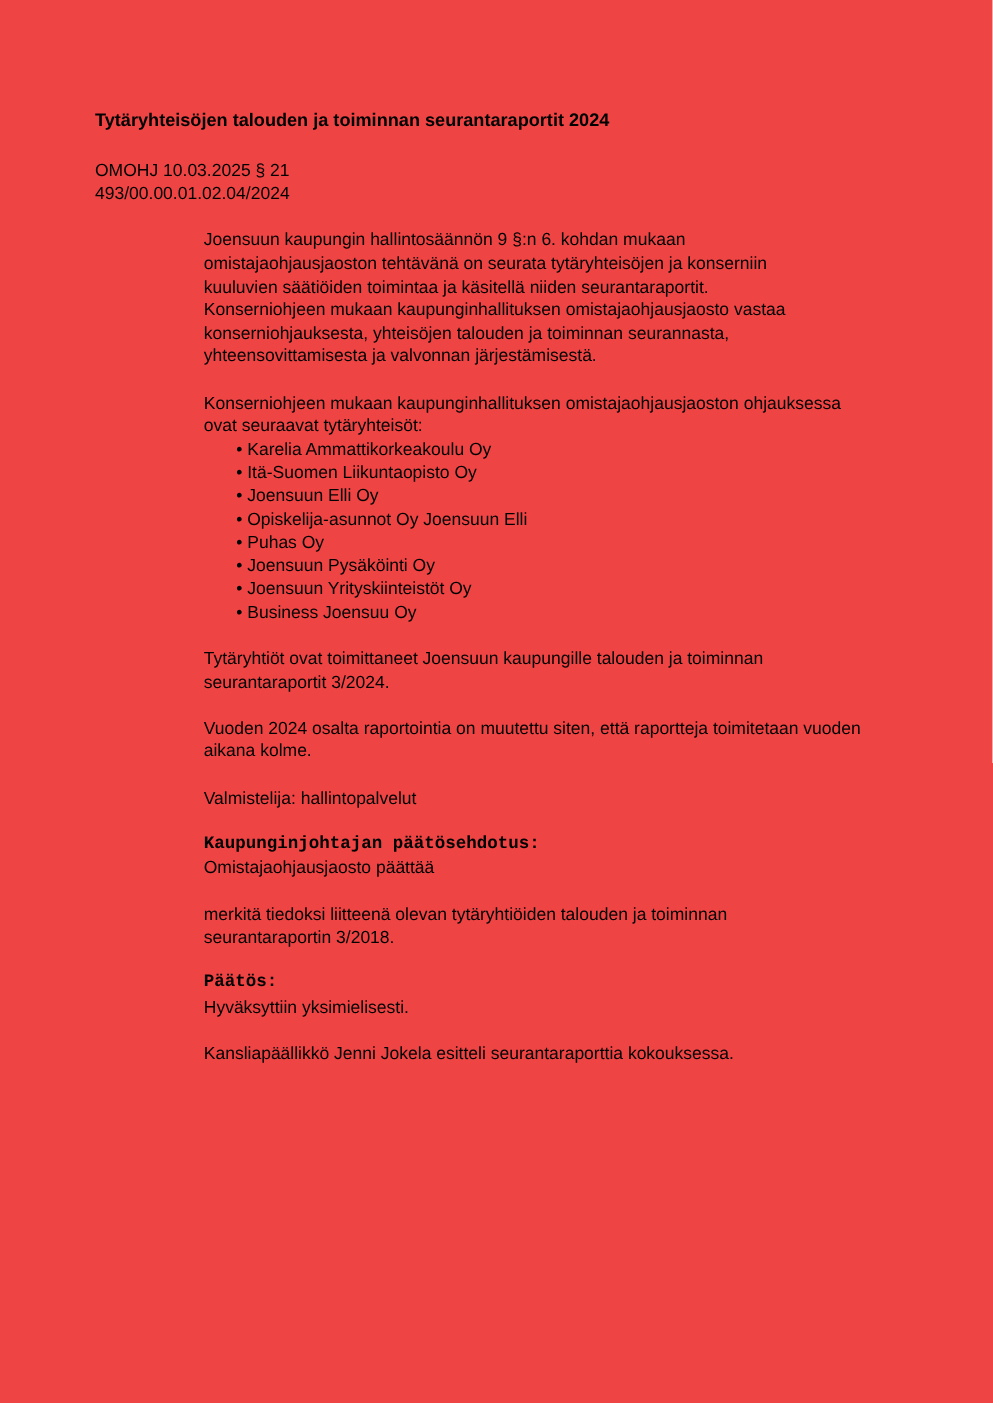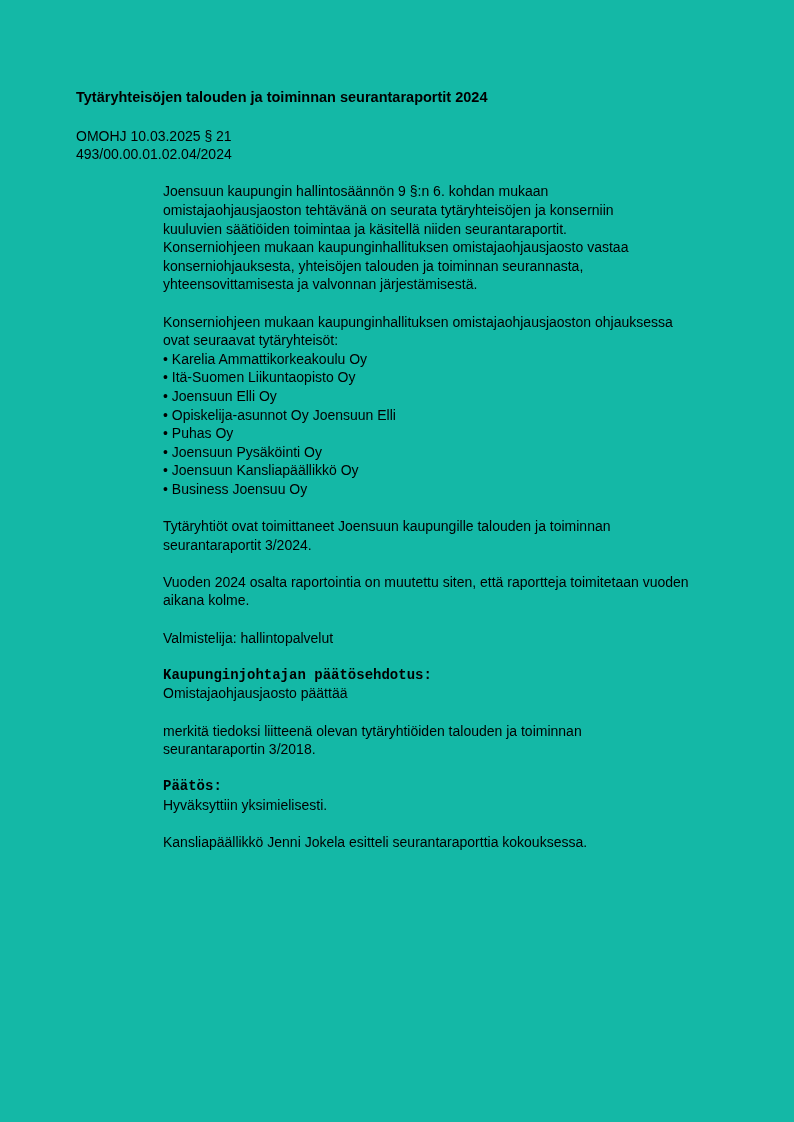--- a/index.html
+++ b/index.html
@@ -4,21 +4,21 @@
 <style>
   html, body {
     margin: 0;
     padding: 0;
     background: #ffffff;
   }
   .page {
     position: relative;
     width: 794px;
     height: 1122px;
-    background: #14b8a6;
+    background: #ef4444;
     box-sizing: border-box;
     padding: 88px 54px 0 76px;
     font-family: "Liberation Sans", sans-serif;
     font-size: 14px;
     line-height: 18.6px;
     color: #000000;
     overflow: hidden;
   }
   .doc-title {
     font-size: 14.5px;
@@ -45,20 +45,21 @@
   }
   .bold {
     font-weight: bold;
     font-family: Liberation Mono, monospace;
   }
   .bullet-list {
     margin: 0 0 18.6px 0;
   }
   .bullet-line {
     white-space: nowrap;
+    margin-left: 26px;
   }
 </style>
 </head>
 <body>
 
 <div class="page">
 
   <h1 class="doc-title">Tytäryhteisöjen talouden ja toiminnan seurantaraportit 2024</h1>
 
   <div class="meta">
@@ -78,21 +79,21 @@
     <div>
       <p class="tight">Konserniohjeen mukaan kaupunginhallituksen omistajaohjausjaoston ohjauksessa
 ovat seuraavat tytäryhteisöt:</p>
       <div class="bullet-list">
           <div class="bullet-line">• Karelia Ammattikorkeakoulu Oy</div>
           <div class="bullet-line">• Itä-Suomen Liikuntaopisto Oy</div>
           <div class="bullet-line">• Joensuun Elli Oy</div>
           <div class="bullet-line">• Opiskelija-asunnot Oy Joensuun Elli</div>
           <div class="bullet-line">• Puhas Oy</div>
           <div class="bullet-line">• Joensuun Pysäköinti Oy</div>
-          <div class="bullet-line">• Joensuun Kansliapäällikkö Oy</div>
+          <div class="bullet-line">• Joensuun Yrityskiinteistöt Oy</div>
           <div class="bullet-line">• Business Joensuu Oy</div>
         </div>
     </div>
 
     <p>Tytäryhtiöt ovat toimittaneet Joensuun kaupungille talouden ja toiminnan
 seurantaraportit 3/2024.</p>
 
     <p>Vuoden 2024 osalta raportointia on muutettu siten, että raportteja toimitetaan vuoden
 aikana kolme.</p>
 

